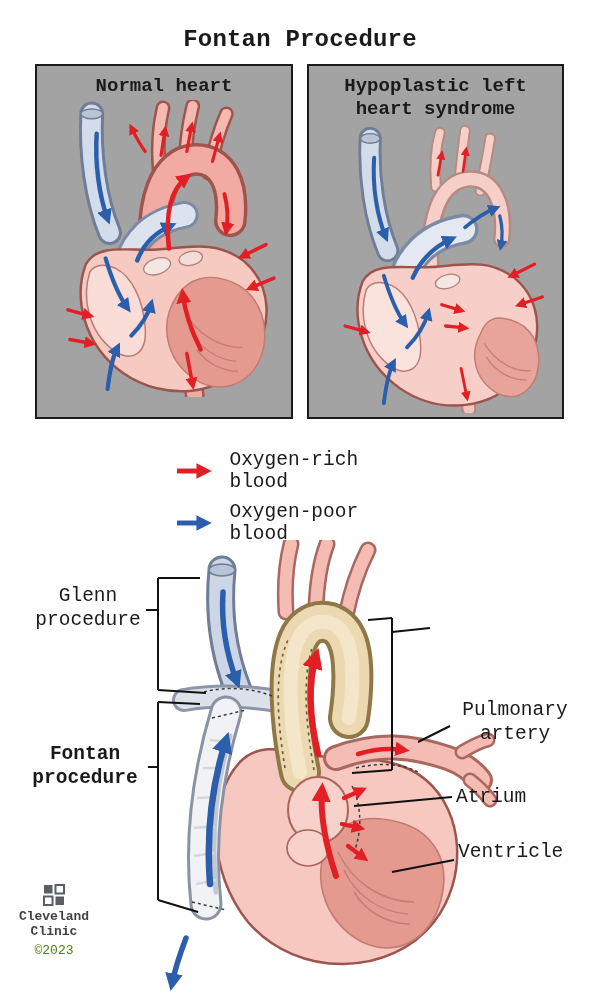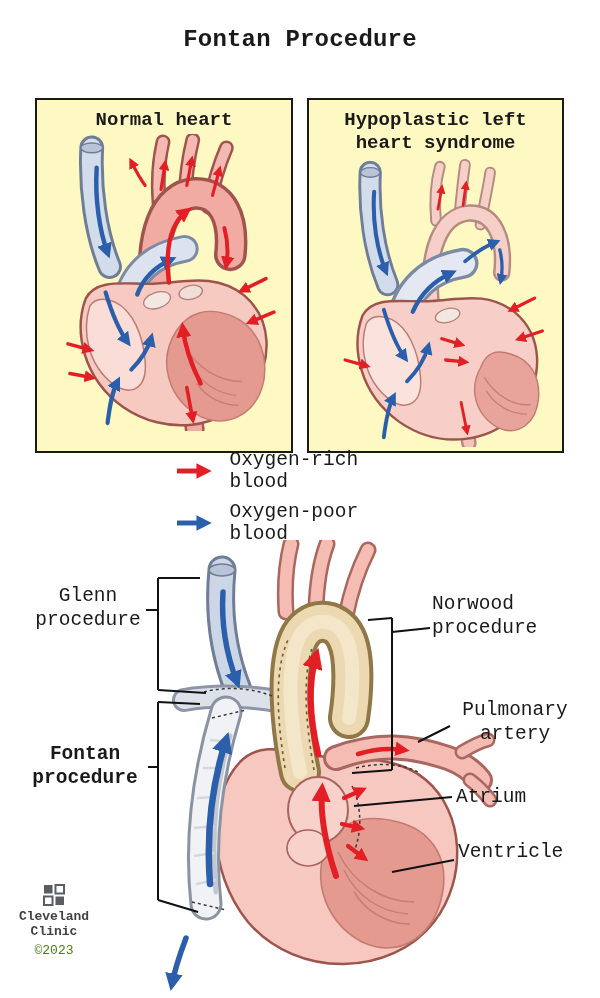--- a/index.html
+++ b/index.html
@@ -1,20 +1,20 @@
 <!DOCTYPE html>
 <html><head>
 <meta charset="utf-8">
 <style>
   html,body{margin:0;padding:0;background:#ffffff;}
   .page{position:relative;width:600px;height:998px;background:#fff;overflow:hidden;
         font-family:Liberation Mono, monospace;color:#1a1a1a;}
   .title{position:absolute;top:26px;left:0;width:100%;margin:0;text-align:center;
          font-size:24px;font-weight:bold;letter-spacing:.2px;}
-  .panel{position:absolute;top:98px;border:2px solid #1a1a1a;background:#fef9c3;
+  .panel{position:absolute;top:64px;border:2px solid #1a1a1a;background:#a3a3a3;
          box-sizing:border-box;overflow:hidden;}
   .panel.normal{left:35px;width:258px;height:355px;}
   .panel.hlhs{left:307px;width:257px;height:355px;}
   .panel-title{margin:9px 10px 0;text-align:center;font-size:19px;font-weight:bold;line-height:1.2;}
   .panel svg{display:block;margin:2px auto 0;}
   .legend{position:absolute;top:449px;left:0;width:100%;
           display:flex;flex-direction:column;align-items:center;gap:8px;}
   .legend-row{display:flex;align-items:center;gap:10px;width:252px;}
   .legend-label{font-size:19.5px;}
   .bottom{position:absolute;top:540px;left:0;width:600px;height:458px;}
@@ -302,21 +302,20 @@
         <path d="M392,230 L352,233"></path>
         <path d="M392,92 L430,88"></path>
         <path d="M450,186 L418,202"></path>
         <path d="M452,257 L354,266"></path>
         <path d="M454,320 L392,332"></path>
       </g>
     </svg>
 
     <div class="callout co-glenn">Glenn procedure</div>
     <div class="callout co-fontan">Fontan procedure</div>
-    <div class="callout co-norwood">Norwood procedure</div>
     <div class="callout co-pulmonary">Pulmonary artery</div>
     <div class="callout co-atrium">Atrium</div>
     <div class="callout co-ventricle">Ventricle</div>
   </div>
 
   <div class="footer">
     <svg width="22" height="22" viewBox="0 0 22 22" aria-hidden="true">
       <rect x="1" y="1" width="8.5" height="8.5" fill="#595e63"></rect>
       <rect x="12.5" y="1" width="8.5" height="8.5" fill="none" stroke="#595e63" stroke-width="2"></rect>
       <rect x="1" y="12.5" width="8.5" height="8.5" fill="none" stroke="#595e63" stroke-width="2"></rect>

